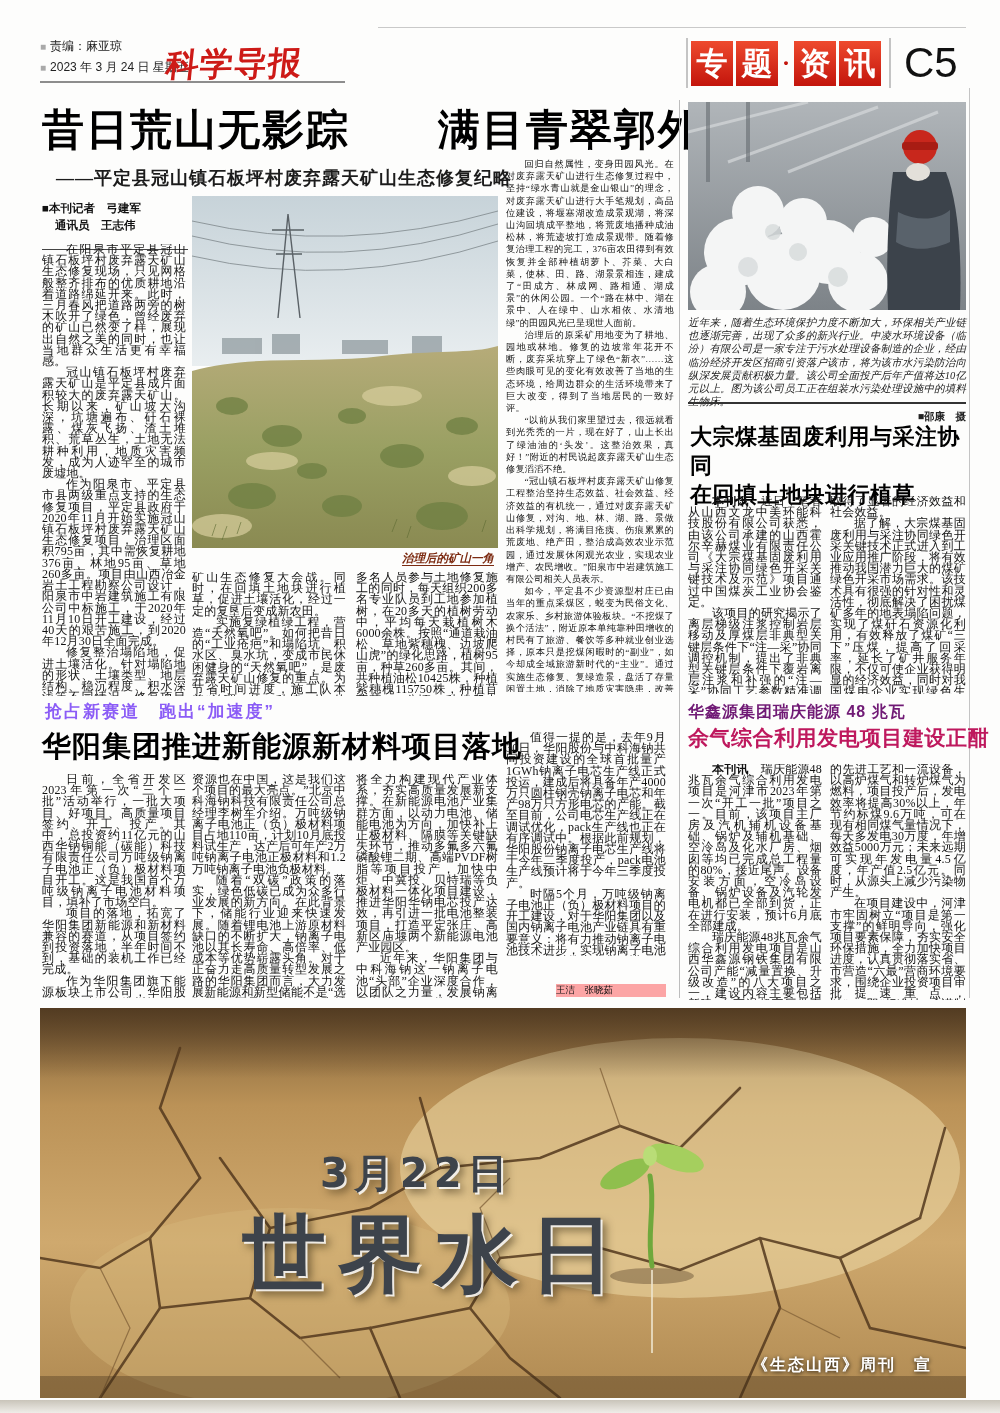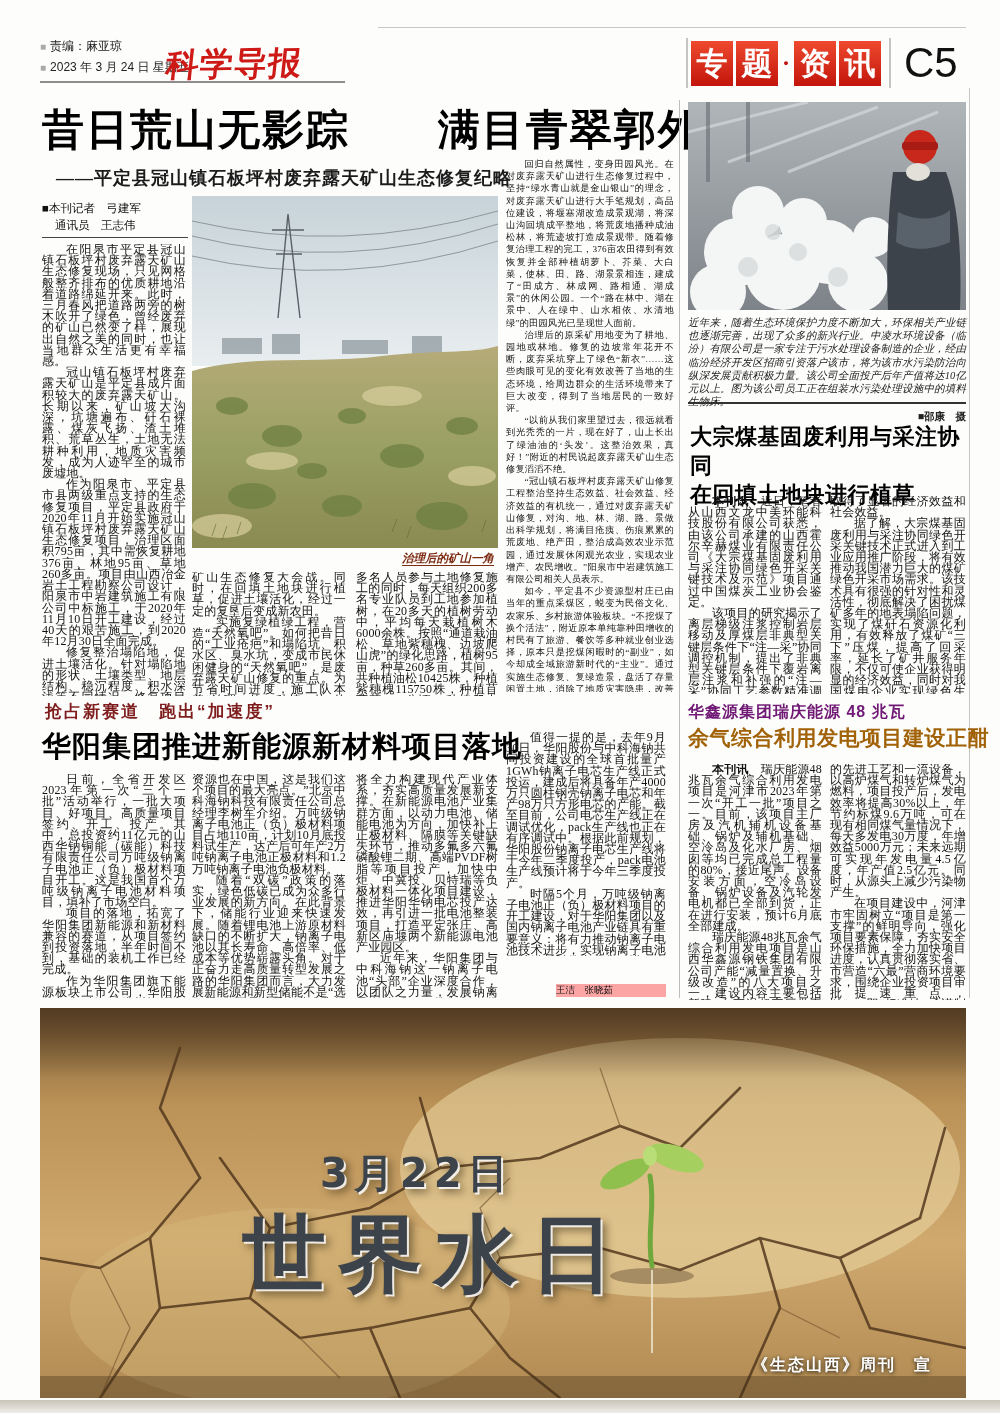--- a/index.html
+++ b/index.html
@@ -16,45 +16,45 @@
   .sec-band{display:flex;align-items:center;gap:3px;}
   .sec-box{width:42px;height:45px;background:linear-gradient(180deg,#ee4a2e,#c3150c);
            color:#fff;font:bold 31px/45px "Liberation Sans",sans-serif;text-align:center;}
   .sec-dot{color:#c3150c;font-weight:bold;font-size:24px;padding:0 1px;}
   .vline{width:2px;background:#c4c4c4;height:50px;}
   .pageno{font-family:"Liberation Sans","DejaVu Sans",sans-serif;font-size:42px;color:#111;margin-left:10px;}
   
   .h-main{font-family:"Liberation Sans","DejaVu Sans",sans-serif;font-weight:900;
           font-size:42px;letter-spacing:2px;color:#000;white-space:nowrap;}
   .h-sub{font-size:18px;font-weight:bold;color:#1c1c1c;letter-spacing:1px;}
-  .byline-box{font-family:"Liberation Sans","DejaVu Sans",sans-serif;font-weight:normal;font-size:11.5px;
-              line-height:17px;border-bottom:1.5px solid #444;padding-bottom:3px;}
+  .byline-box{font-family:"Liberation Sans","DejaVu Sans",sans-serif;font-weight:bold;font-size:11.5px;
+              line-height:17px;border-bottom:1.5px solid #444;padding-bottom:15px;}
   .byline-box .l2{padding-left:13px;}
   
   .col{position:absolute;text-align:justify;overflow:hidden;}
   .col p{margin:0;text-indent:2em;font-size:12px;line-height:11.2px;letter-spacing:0.2px;}
   .col p.cont{text-indent:0;}
   .col.big p{font-size:9.2px;line-height:12.2px;}
   .byline-r{text-align:left;font-weight:normal;text-indent:0 !important;}
   .caption1{font-style:italic;font-weight:bold;color:#7c2a10;font-size:11.5px;text-align:right;}
   .caption1 span{border-bottom:1px solid #7c2a10;padding-bottom:1px;}
   
   .kicker{font-family:"Liberation Sans","DejaVu Sans",sans-serif;font-weight:bold;font-size:17px;
-          letter-spacing:2px;color:#7f1d1d;}
+          letter-spacing:2px;color:#8b5cf6;}
   .h-mid{font-family:"Liberation Sans","DejaVu Sans",sans-serif;font-weight:900;font-size:29px;
          letter-spacing:1px;color:#000;white-space:nowrap;}
   
   .cap2{font-size:10.5px;line-height:13.2px;text-align:justify;font-style:italic;color:#222;}
   .cap2 .credit{display:block;text-align:right;font-weight:bold;font-style:normal;margin-top:2px;}
   .rule-dark{height:1.5px;background:#333;}
   .h-right{font-weight:bold;font-size:22px;line-height:29px;color:#000;letter-spacing:0.5px;
            font-family:"Liberation Serif","DejaVu Serif",serif;}
   .kicker2{font-family:"Liberation Sans","DejaVu Sans",sans-serif;font-weight:bold;font-size:16px;color:#701a75;letter-spacing:1px;}
   .h-right2{font-family:"Liberation Sans","DejaVu Sans",sans-serif;font-weight:900;font-size:21px;
-            letter-spacing:0.5px;color:#a16207;white-space:nowrap;}
+            letter-spacing:0.5px;color:#be185d;white-space:nowrap;}
   
   .photo{overflow:hidden;}
   
   .poster{overflow:hidden;}
   .poster-text{position:absolute;font-family:"DejaVu Sans","Liberation Sans",sans-serif;font-weight:900;
                color:#3d434b;text-shadow:2px 2px 0 rgba(255,255,255,.85),5px 5px 8px rgba(40,30,10,.55);}
   .poster-date{font-size:40px;letter-spacing:6px;margin-top:20px;}
   .poster-title{font-size:84px;letter-spacing:12px;}
   .poster-credit{position:absolute;color:#fff;font-size:16px;font-weight:bold;
                  text-shadow:0 1px 4px rgba(0,0,0,.9);letter-spacing:2px;}

